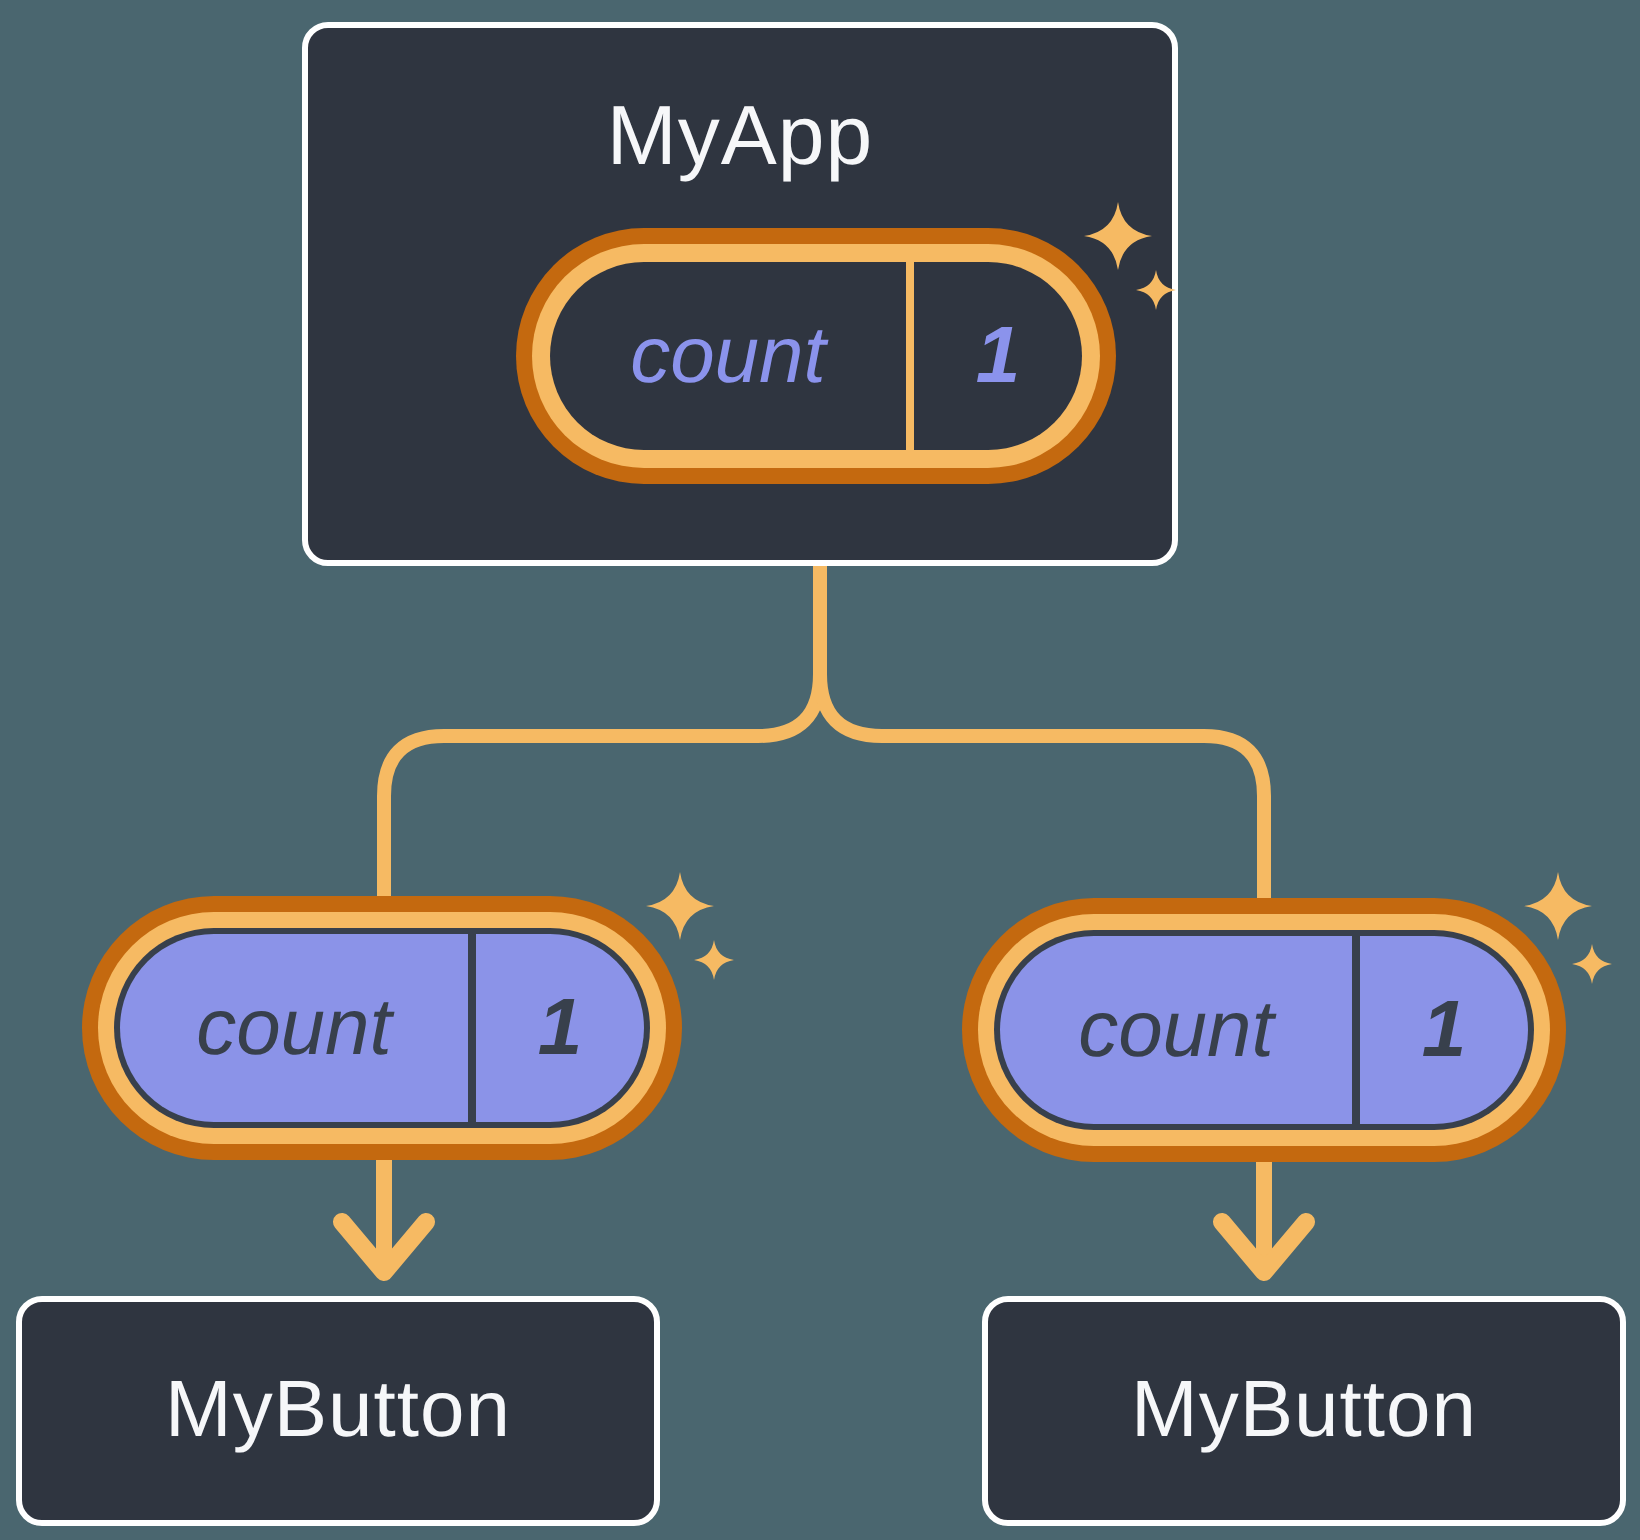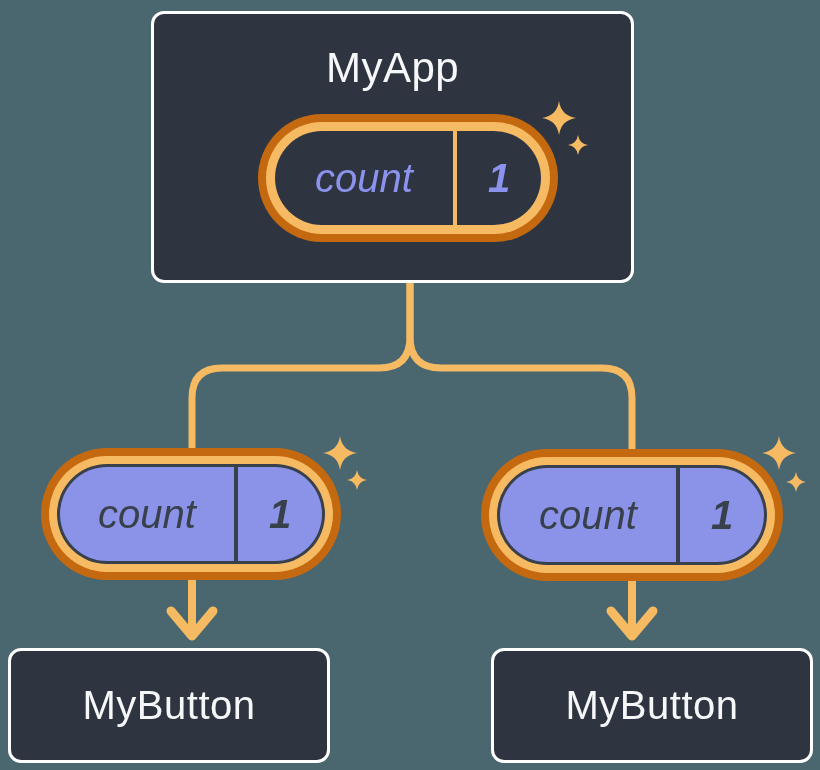--- a/index.html
+++ b/index.html
@@ -13,21 +13,21 @@
     background:#4a666f;
     overflow:hidden;
   }
   .component-box{
     position:absolute;
     background:#2f3540;
     border:3px solid #ffffff;
     border-radius:13px;
     box-sizing:border-box;
   }
-  .box-root{left:151px;top:11px;width:483px;height:272px;}
+  .box-root{left:151px;top:11px;width:438px;height:272px;}
   .box-child-left{left:8px;top:648px;width:322px;height:115px;}
   .box-child-right{left:491px;top:648px;width:322px;height:115px;}
   .component-title{
     position:absolute;
     left:0;right:0;top:30px;
     text-align:center;
     color:#f6f7f9;
     font-size:42px;
     font-weight:500;
     letter-spacing:.5px;

